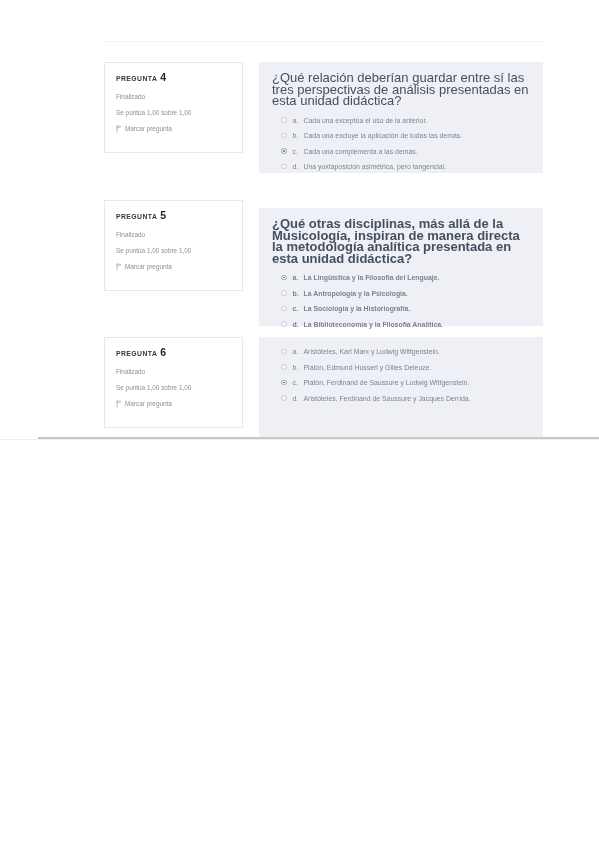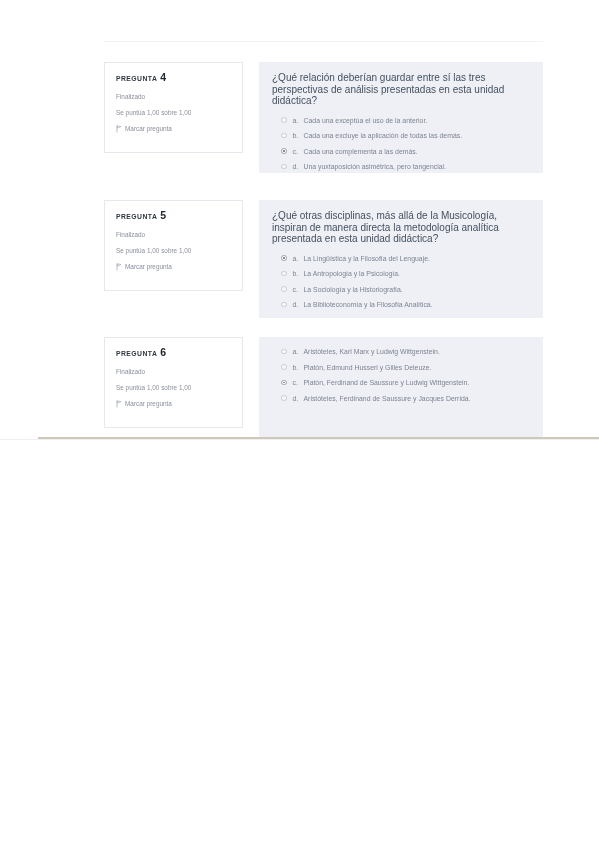--- a/index.html
+++ b/index.html
@@ -119,21 +119,21 @@
   
   .qpanel {
     position: absolute;
     left: 259px;
     width: 284px;
     background: #eef0f6;
     box-sizing: border-box;
     padding: 10px 14px 11px 13px;
   }
   .qtext {
-    font-size: 10px;
+    font-size: 13px;
     line-height: 11.6px;
     color: #44505f;
     margin: 0 0 9px 0;
   }
   .qoptions {
     margin: 0;
     padding: 0;
     list-style: none;
   }
   .qopt {
@@ -245,21 +245,21 @@
         <span class="flag-icon">
           <svg viewBox="0 0 6 8" width="6" height="8">
               <path d="M1 0.5 V7.5" stroke="#9aa0b0" stroke-width="0.7" fill="none"></path>
               <path d="M1.3 0.8 L5 1.6 L1.3 3.1 Z" fill="none" stroke="#9aa0b0" stroke-width="0.6"></path>
             </svg>
         </span>
         <span class="qinfo-flaglabel">Marcar pregunta</span>
       </div>
     </div>
 
-    <div class="qpanel" style="top:0; height:118px;">
+    <div class="qpanel" style="top:8px; height:118px;font-weight:bold;">
       <div class="qtext">¿Qué otras disciplinas, más allá de la Musicología, inspiran de manera directa la metodología analítica presentada en esta unidad didáctica?</div>
       <ul class="qoptions">
         <li class="qopt">
           <span class="radio checked"></span>
           <span class="opt-letter">a.</span>
           <span class="opt-text">La Lingüística y la Filosofía del Lenguaje.</span>
         </li>
         <li class="qopt">
           <span class="radio"></span>
           <span class="opt-letter">b.</span>

